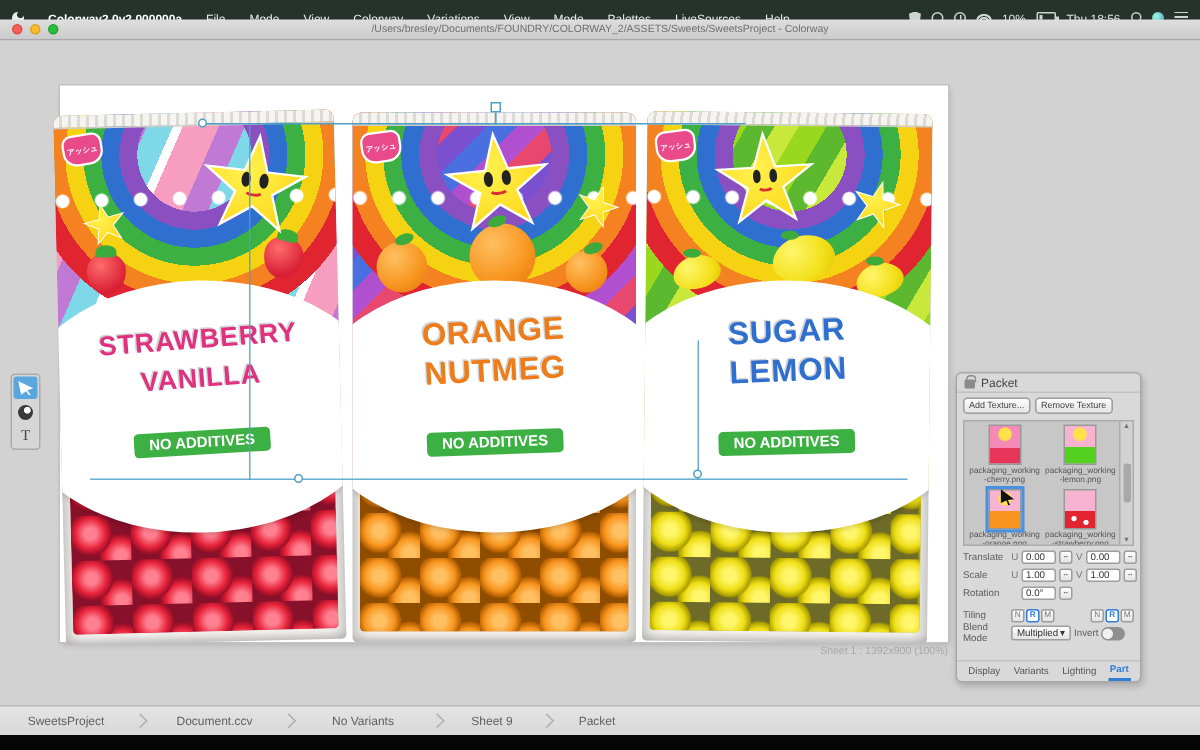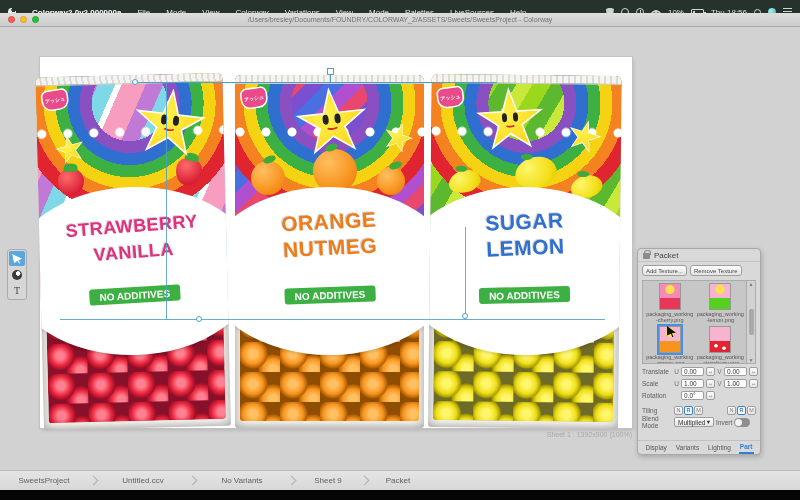--- a/index.html
+++ b/index.html
@@ -4,21 +4,21 @@
 <style>
   * { margin:0; padding:0; box-sizing:border-box; }
   html,body { width:800px; height:500px; overflow:hidden; background:#d2d2d2;
     font-family:"Liberation Sans", sans-serif; }
 
   
   .menubar{position:absolute;left:0;top:0;width:800px;height:19px;background:#25332c;
     display:flex;align-items:center;color:#e9ece9;font-size:8px;gap:16px;padding:12px 8px;white-space:nowrap;}
   .menubar .appname{font-weight:bold;color:#fff;}
   .menubar .spacer{flex:1;}
-  .mb-right{display:flex;align-items:center;gap:7px;color:#dfe3df;}
+  .mb-right{display:flex;gap:7px;color:#dfe3df;}
   .apple{width:8px;height:9px;background:radial-gradient(circle at 70% 20%, transparent 0 2px, #e9ece9 2.5px);border-radius:45% 45% 48% 48%;}
   .mi{display:inline-block;text-decoration:underline;}
   .i-shield{width:8px;height:9px;background:#cfd4cf;clip-path:polygon(50% 0,100% 18%,92% 72%,50% 100%,8% 72%,0 18%);}
   .i-circ{width:8px;height:8px;border:1px solid #cfd4cf;border-radius:50%;}
   .i-clock{width:8px;height:8px;border:1px solid #cfd4cf;border-radius:50%;position:relative;}
   .i-clock::after{content:"";position:absolute;left:3px;top:1px;width:1px;height:3px;background:#cfd4cf;}
   .i-wifi{width:10px;height:7px;background:radial-gradient(circle at 50% 100%, #cfd4cf 0 1.5px, transparent 2px, #cfd4cf 2.5px 3.5px, transparent 4px, #cfd4cf 4.5px 5.5px, transparent 6px);}
   .i-batt{width:13px;height:7px;border:1px solid #cfd4cf;border-radius:1px;position:relative;}
   .i-batt::before{content:"";position:absolute;left:1px;top:1px;bottom:1px;width:2px;background:#cfd4cf;}
   .i-batt::after{content:"";position:absolute;right:-3px;top:2px;width:2px;height:3px;background:#cfd4cf;}
@@ -419,21 +419,21 @@
       <span class="ptab">Variants</span>
       <span class="ptab">Lighting</span>
       <span class="ptab active">Part</span>
     </div>
   </div>
 </div>
 
 <div class="crumbbar">
   <span class="crumb">SweetsProject</span>
   <span class="chev"></span>
-  <span class="crumb">Untitled.ccv</span>
+  <span class="crumb">Document.ccv</span>
   <span class="chev"></span>
   <span class="crumb">No Variants</span>
   <span class="chev"></span>
   <span class="crumb" style="width:62px;">Sheet 9</span>
   <span class="chev"></span>
   <span class="crumb" style="width:56px;">Packet</span>
 </div>
 <div class="blackstrip"></div>
 
 </body></html>

